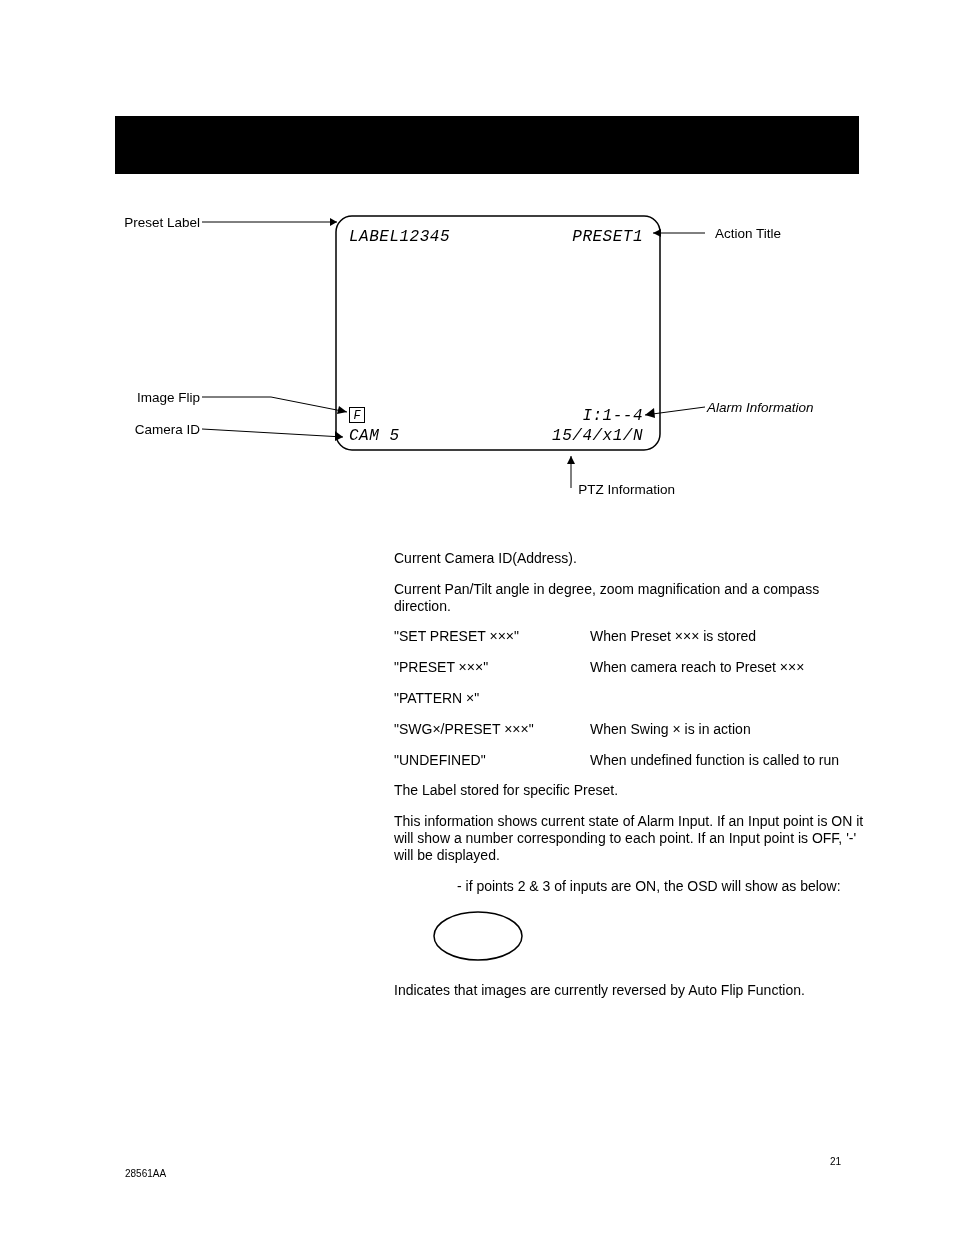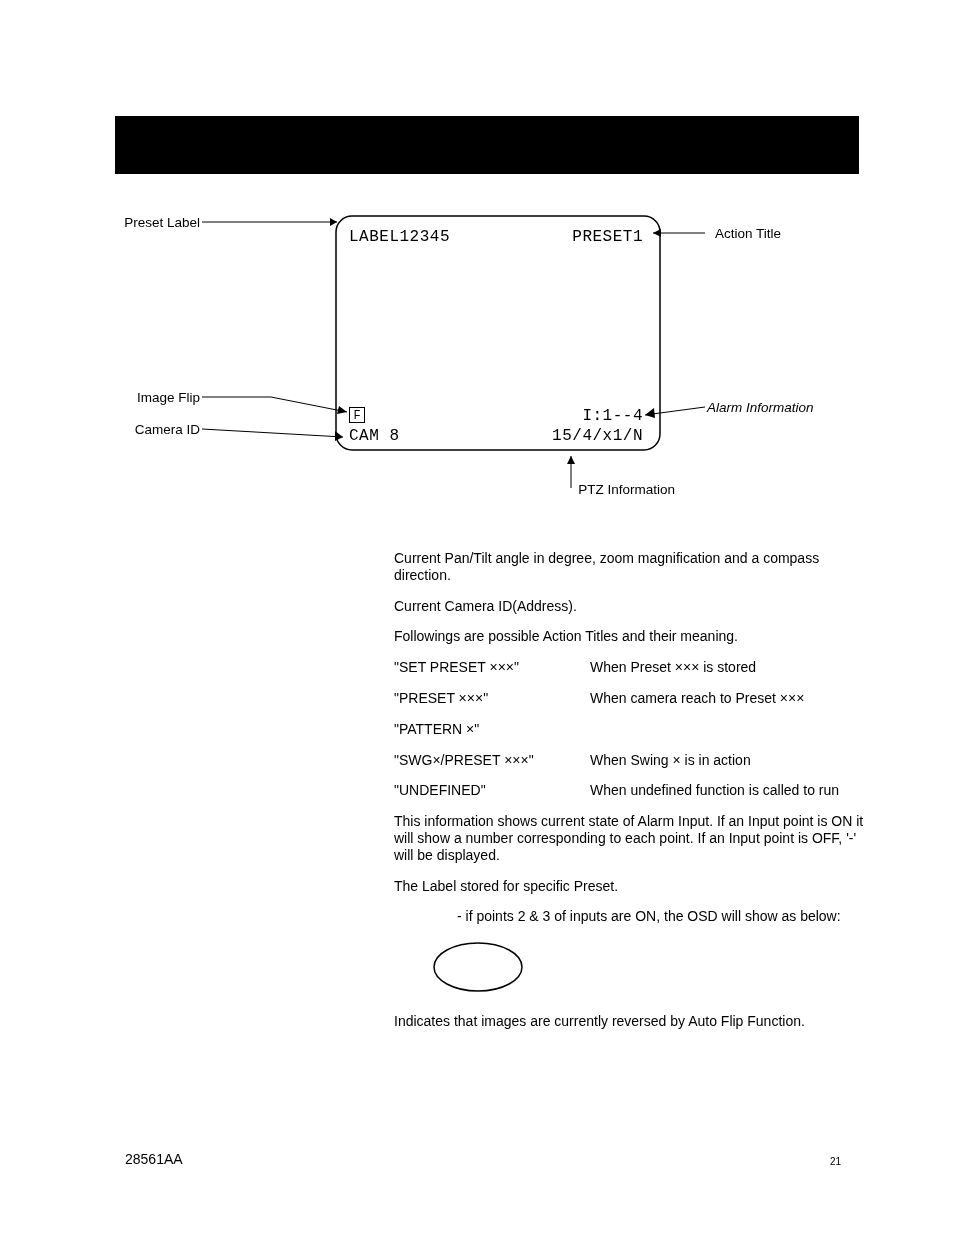--- a/index.html
+++ b/index.html
@@ -3,21 +3,21 @@
 <meta charset="utf-8">
 <style>
   * { box-sizing: border-box; margin: 0; padding: 0; }
   html, body { width: 954px; height: 1235px; background: #fff; font-family: Arial, Helvetica, sans-serif; color: #000; }
   .page { position: relative; width: 954px; height: 1235px; }
 
   .black-bar { position: absolute; left: 115px; top: 116px; width: 744px; height: 58px; background: #000; }
 
   
   .diagram { position: absolute; left: 115px; top: 200px; width: 744px; height: 320px; }
-  .screen-box { position: absolute; left: 220px; top: 15px; width: 326px; height: 236px; }
+  .screen-box { position: absolute; left: 220px; top: 15px; width: 326px; height: 236px; font-style: italic; }
   .screen-svg { position: absolute; left: 0; top: 0; }
   .osd-text { position: absolute; font-family: "Courier New", monospace; font-size: 16px; letter-spacing: 0.5px; }
   .osd-label1 { left: 14px; top: 13px; }
   .osd-preset { right: 18px; top: 13px; }
   .osd-flip-box { position: absolute; left: 14px; top: 192px; width: 16px; height: 16px; border: 1.5px solid #000; font-family: "Courier New", monospace; font-size: 12px; text-align: center; line-height: 16px; }
   .osd-alarm { right: 18px; top: 192px; }
   .osd-cam { left: 14px; top: 212px; }
   .osd-ptz { right: 18px; top: 212px; }
 
   .callout { position: absolute; font-size: 13.5px; }
@@ -28,21 +28,21 @@
   
   .body { position: absolute; left: 394px; top: 550px; width: 470px; font-size: 14px; line-height: 1.2; }
   .body p { margin-bottom: 14px; }
   .tbl { width: 100%; margin-bottom: 14px; }
   .tbl .row { display: flex; margin-bottom: 14px; }
   .tbl .c1 { width: 160px; flex-shrink: 0; white-space: nowrap; }
   .tbl .c2 { flex: 1; margin-left: 36px; }
   .indent { margin-left: 63px; margin-bottom: 6px; }
   .ellipse-wrap { margin-left: 34px; margin-top: 4px; margin-bottom: 14px; }
 
-  .footer-left { position: absolute; left: 125px; bottom: 68px; font-size: 14px; }
+  .footer-left { position: absolute; left: 125px; bottom: 56px; font-size: 10px; }
   .footer-right { position: absolute; right: 113px; bottom: 68px; font-size: 10px; }
 </style>
 </head>
 <body>
 
 <div class="page">
 
   <div class="black-bar"></div>
 
   <div class="diagram">
@@ -78,29 +78,28 @@
     </svg>
 
     <div class="screen-box">
       <svg class="screen-svg" width="326" height="236">
         <rect x="1" y="1" width="324" height="234" rx="16" ry="16" fill="none" stroke="#000" stroke-width="1.5"></rect>
       </svg>
       <span class="osd-text osd-label1">LABEL12345</span>
       <span class="osd-text osd-preset">PRESET1</span>
       <span class="osd-flip-box">F</span>
       <span class="osd-text osd-alarm">I:1--4</span>
-      <span class="osd-text osd-cam">CAM 8</span>
+      <span class="osd-text osd-cam">CAM 5</span>
       <span class="osd-text osd-ptz">15/4/x1/N</span>
     </div>
   </div>
 
   <div class="body">
+    <p>Current Camera ID(Address).</p>
     <p>Current Pan/Tilt angle in degree, zoom magnification and a compass direction.</p>
-    <p>Current Camera ID(Address).</p>
-    <p>Followings are possible Action Titles and their meaning.</p>
 
     <div class="tbl">
       <div class="row">
         <div class="c1">"SET PRESET ×××"</div>
         <div class="c2">When Preset ××× is stored</div>
       </div>
       <div class="row">
         <div class="c1">"PRESET ×××"</div>
         <div class="c2">When camera reach to Preset ×××</div>
       </div>
@@ -110,22 +109,22 @@
       <div class="row">
         <div class="c1">"SWG×/PRESET ×××"</div>
         <div class="c2">When Swing × is in action</div>
       </div>
       <div class="row">
         <div class="c1">"UNDEFINED"</div>
         <div class="c2">When undefined function is called to run</div>
       </div>
     </div>
 
+    <p>The Label stored for specific Preset.</p>
     <p>This information shows current state of Alarm Input. If an Input point is ON it will show a number corresponding to each point. If an Input point is OFF, '-' will be displayed.</p>
-    <p>The Label stored for specific Preset.</p>
     <p class="indent">- if points 2 &amp; 3 of inputs are ON, the OSD will show as below:</p>
     <div class="ellipse-wrap">
       <svg width="100" height="56">
         <ellipse cx="50" cy="28" rx="44" ry="24" fill="none" stroke="#000" stroke-width="1.5"></ellipse>
       </svg>
     </div>
     <p>Indicates that images are currently reversed by Auto Flip Function.</p>
   </div>
 
   <div class="footer-left">28561AA</div>

